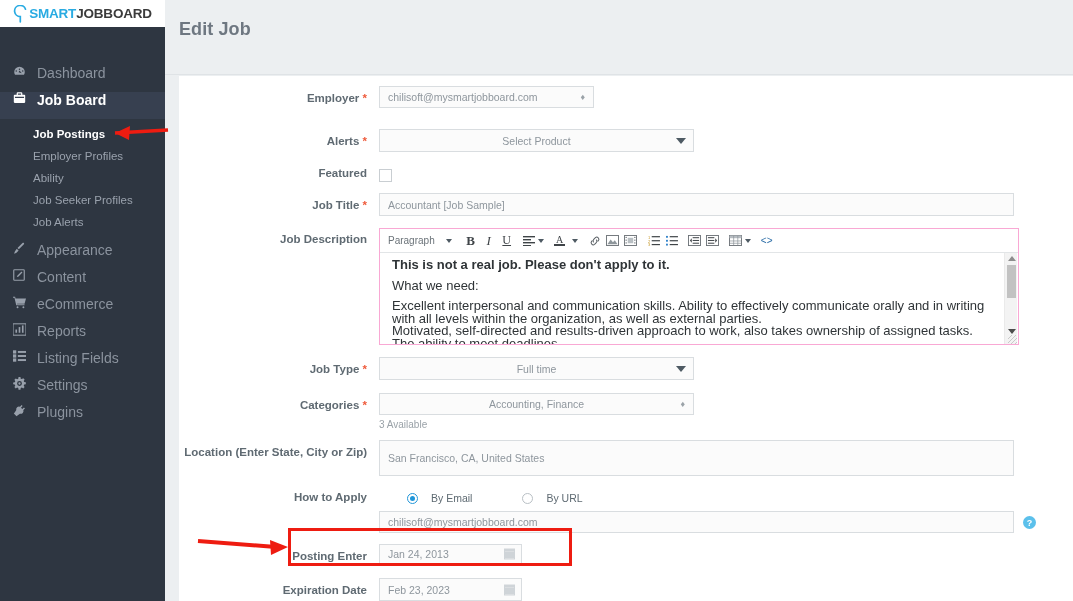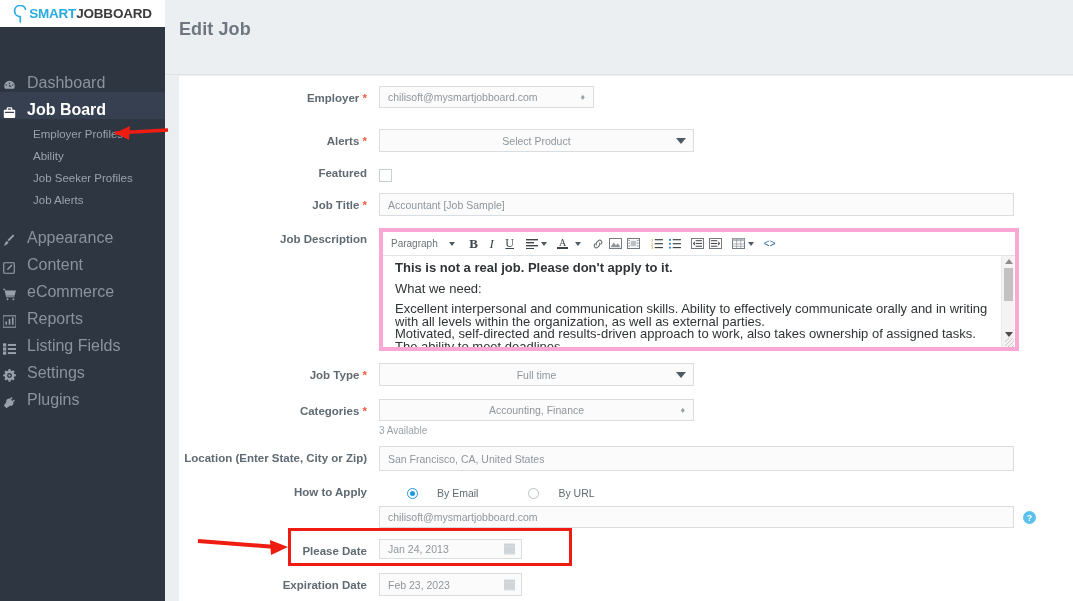--- a/index.html
+++ b/index.html
@@ -28,25 +28,25 @@
   .logo-wrap { display: flex; align-items: center; gap: 1px; }
   .logo-glass { width: 15px; height: 17px; position: relative; }
   .logo-glass svg { display: block; }
   .logo-text { font-size: 13.5px; font-weight: bold; letter-spacing: -0.2px; line-height: 1; }
   .logo-smart { color: #29abe2; }
   .logo-jobboard { color: #3b3b3b; }
 
   .nav { position: absolute; left: 0; top: 27px; width: 165px; }
   .nav-spacer { height: 38px; }
   .nav-item {
-    display: flex; align-items: flex-end;
+    display: flex; align-items: flex-start;
     height: 27px;
-    padding-left: 0;
+    padding-left: 10px;
     color: #8b939e;
-    font-size: 16px;
+    font-size: 14px;
     cursor: pointer;
   }
   .nav-item .ico {
     width: 18px; margin-right: 9px;
     display: inline-flex; align-items: center; justify-content: center;
     color: #98a0ab;
     font-size: 11px;
   }
   .nav-item.active { background: #374050; color: #ffffff; font-weight: bold; }
   .nav-item.active .ico { color: #ffffff; }
@@ -142,21 +142,21 @@
   .chk {
     width: 13px; height: 13px;
     border: 1px solid #c9ced2;
     background: #fff;
     margin-top: 4px;
   }
 
   .hint { font-size: 10px; color: #9aa2a8; margin-top: 4px; }
 
   
-  .editor { width: 640px; border: 4px solid #f9a8d4; background:#fff; }
+  .editor { width: 640px; border: 1px solid #f9a8d4; background:#fff; }
   .tb {
     height: 24px; border-bottom: 1px solid #e2e5e7;
     display: flex; align-items: center; gap: 0px;
     padding: 0 4px;
     background: #ffffff;
   }
   .tb-item {
     display: inline-flex; align-items: center; justify-content: center;
     height: 22px; min-width: 18px; padding: 0 2px;
     font-size: 11px; color: #3f4448;
@@ -194,21 +194,21 @@
   .ed-scroll .ar.up { top: 3px; border-bottom: 5px solid #8d8d8d; }
   .ed-scroll .ar.dn { bottom: 10px; border-top: 5px solid #4c4c4c; }
   .ed-grip {
     position: absolute; right: 1px; bottom: 0px; width: 9px; height: 9px;
     background:
       linear-gradient(135deg, transparent 45%, #c9c9c9 45%, #c9c9c9 55%, transparent 55%) 0 0/4px 4px;
   }
 
   
   .radios { display: flex; align-items: center; gap: 22px; height: 20px; }
-  .rad { display: flex; align-items: center; gap: 19px; font-size: 10.5px; color: #5e6a72; cursor: pointer; padding-left: 28px; }
+  .rad { display: flex; align-items: center; gap: 13px; font-size: 10.5px; color: #5e6a72; cursor: pointer; padding-left: 28px; }
   .rad .dot {
     width: 11px; height: 11px; border-radius: 50%;
     border: 1px solid #b9c0c5; background: #fff;
     display: inline-block; position: relative;
   }
   .rad.sel .dot { border-color: #2196d9; }
   .rad.sel .dot:after {
     content: ""; position: absolute; left: 2px; top: 2px;
     width: 5px; height: 5px; border-radius: 50%; background: #2196d9;
   }
@@ -265,20 +265,23 @@
         <span class="ico">
           <svg width="13" height="12" viewBox="0 0 16 14">
               <path fill="currentColor" d="M6 0h4a1.5 1.5 0 0 1 1.5 1.5V3H14a1 1 0 0 1 1 1v8a1 1 0 0 1-1 1H2a1 1 0 0 1-1-1V4a1 1 0 0 1 1-1h2.5V1.5A1.5 1.5 0 0 1 6 0zm0 1.4v1.6h4V1.4H6zM2.4 5.6v1.3h11.2V5.6H2.4z"></path>
             </svg>
         </span>
         <span>Job Board</span>
       </div>
 
       <div style="height:4px"></div>
 
+      <div class="nav-sub current">
+        <span>Job Postings</span>
+      </div>
       <div class="nav-sub">
         <span>Employer Profiles</span>
       </div>
       <div class="nav-sub">
         <span>Ability</span>
       </div>
       <div class="nav-sub">
         <span>Job Seeker Profiles</span>
       </div>
       <div class="nav-sub">
@@ -559,21 +562,21 @@
               <span>Accounting, Finance</span>
               <span class="updown">♦</span>
             </div>
             <div class="hint">3 Available</div>
           </div>
         </div>
 
         <div class="row" style="margin-bottom:12px;">
           <div class="lbl"><span>Location (Enter State, City or Zip)</span></div>
           <div class="ctl">
-            <div class="inp w-wide" style="height:25px;">
+            <div class="inp w-wide" style="height:36px;">
               <span>San Francisco, CA, United States</span>
             </div>
           </div>
         </div>
 
         <div class="row" style="margin-bottom:11px;">
           <div class="lbl" style="padding-top:3px;"><span>How to Apply</span></div>
           <div class="ctl">
             <div class="radios">
               <span class="rad sel">
@@ -590,21 +593,21 @@
                 <span>chilisoft@mysmartjobboard.com</span>
               </div>
               <span class="help-ico">
                   <span>?</span>
                 </span>
             </div>
           </div>
         </div>
 
         <div class="row" style="margin-bottom:14px;">
-          <div class="lbl"><span>Please Date</span></div>
+          <div class="lbl"><span>Posting Enter</span></div>
           <div class="ctl">
             <div class="inp w-date" style="height:20px;">
               <span>Jan 24, 2013</span>
               <span class="cal-ico"></span>
             </div>
           </div>
         </div>
 
         <div class="row">
           <div class="lbl"><span>Expiration Date</span></div>

